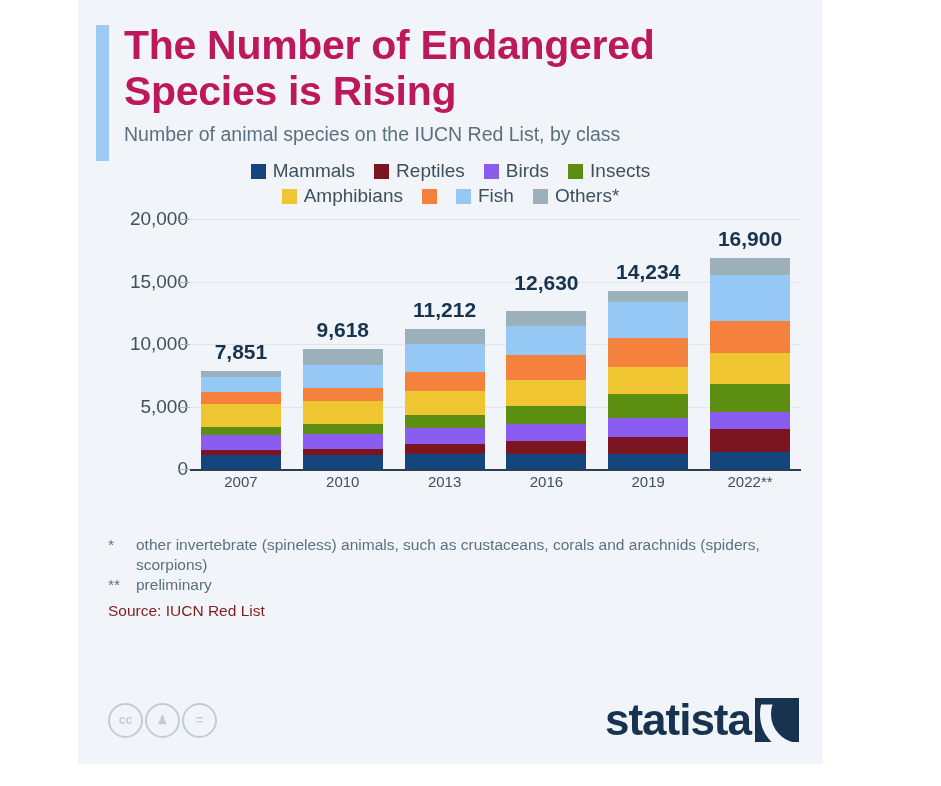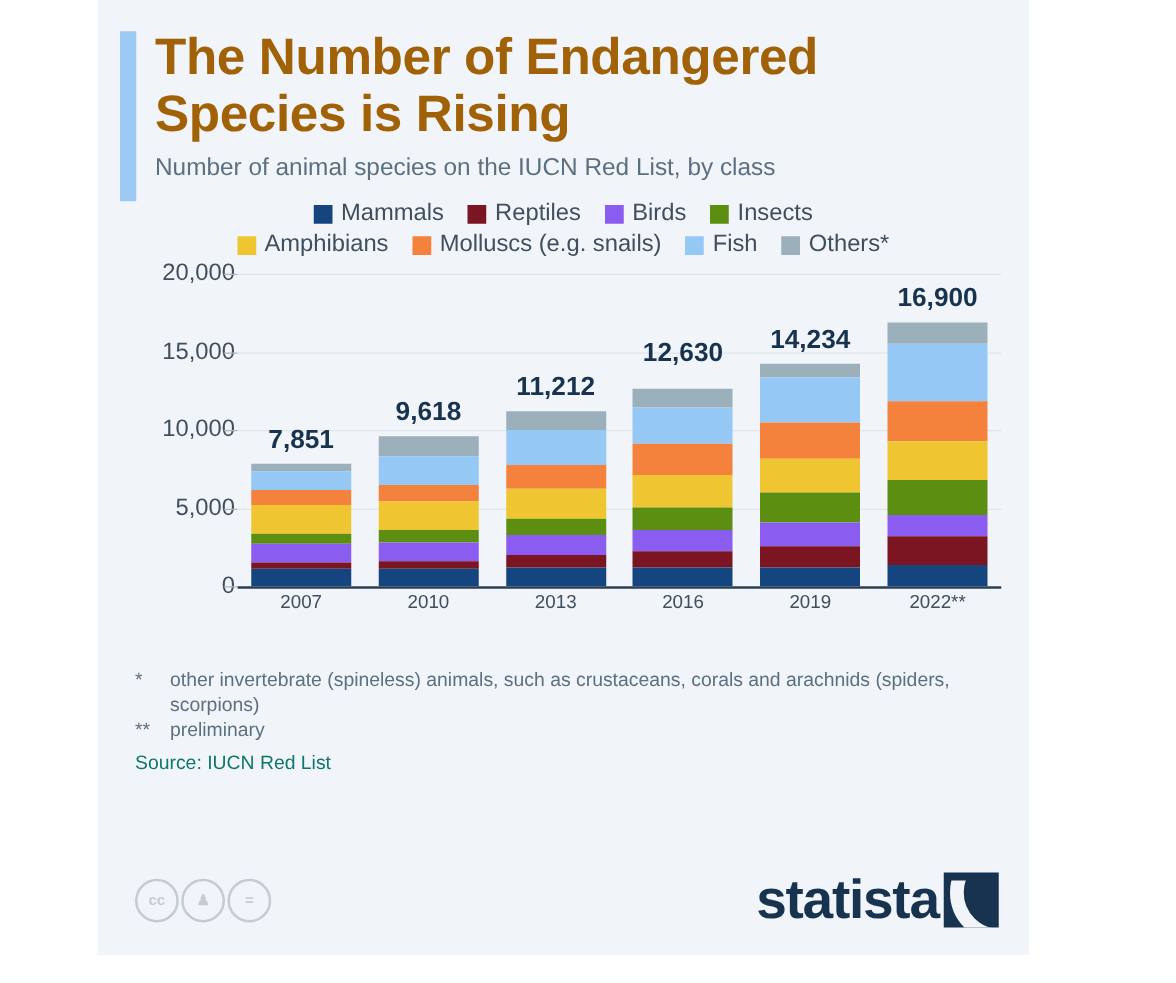--- a/index.html
+++ b/index.html
@@ -14,21 +14,21 @@
   }
   
   .head{position:relative;padding:22px 0 0 0;}
   .accent{
     position:absolute;left:18px;top:25px;width:13px;height:136px;
     background:#9dcaf4;
   }
   .title{
     margin:0;padding:0 20px 0 46px;
     font-size:41px;line-height:46px;font-weight:bold;
-    color:#a16207;letter-spacing:-0.3px;
+    color:#be185d;letter-spacing:-0.3px;
   }
   .subtitle{
     margin:9px 0 0 0;padding:0 20px 0 46px;
     font-size:19.5px;color:#5b7081;font-weight:normal;
   }
   
   .legend{margin:14px 0 0 0;}
   .legrow{
     display:flex;justify-content:center;align-items:center;
     gap:19px;margin-bottom:3px;
@@ -65,21 +65,21 @@
   }
   .xlab{width:80px;text-align:center;font-size:15px;color:#3f4f5d;}
   
   .notes{padding:16px 26px 0 30px;}
   .note{
     display:flex;gap:9px;font-size:15.5px;color:#5b7081;line-height:20px;
   }
   .note .mark{flex:none;width:19px;}
   .note .txt{flex:1;}
   .source{
-    padding:7px 26px 0 30px;font-size:15.5px;color:#0f766e;
+    padding:7px 26px 0 30px;font-size:15.5px;color:#7f1d1d;
   }
   
   .footer{
     position:absolute;left:0;bottom:22px;width:100%;
     display:flex;align-items:center;justify-content:space-between;
     padding:0 24px 0 30px;box-sizing:border-box;
   }
   .cc{display:flex;gap:2px;align-items:center;}
   .ccicon{
     width:31px;height:31px;border:2px solid #c3ccd4;border-radius:50%;
@@ -130,21 +130,20 @@
         <span class="leglabel">Insects</span>
       </div>
     </div>
     <div class="legrow">
       <div class="legitem">
         <span class="swatch" style="background:#efc631"></span>
         <span class="leglabel">Amphibians</span>
       </div>
       <div class="legitem">
         <span class="swatch" style="background:#f5823c"></span>
-        <span class="leglabel">Molluscs (e.g. snails)</span>
       </div>
       <div class="legitem">
         <span class="swatch" style="background:#96c8f5"></span>
         <span class="leglabel">Fish</span>
       </div>
       <div class="legitem">
         <span class="swatch" style="background:#9bb0bb"></span>
         <span class="leglabel">Others*</span>
       </div>
     </div>

